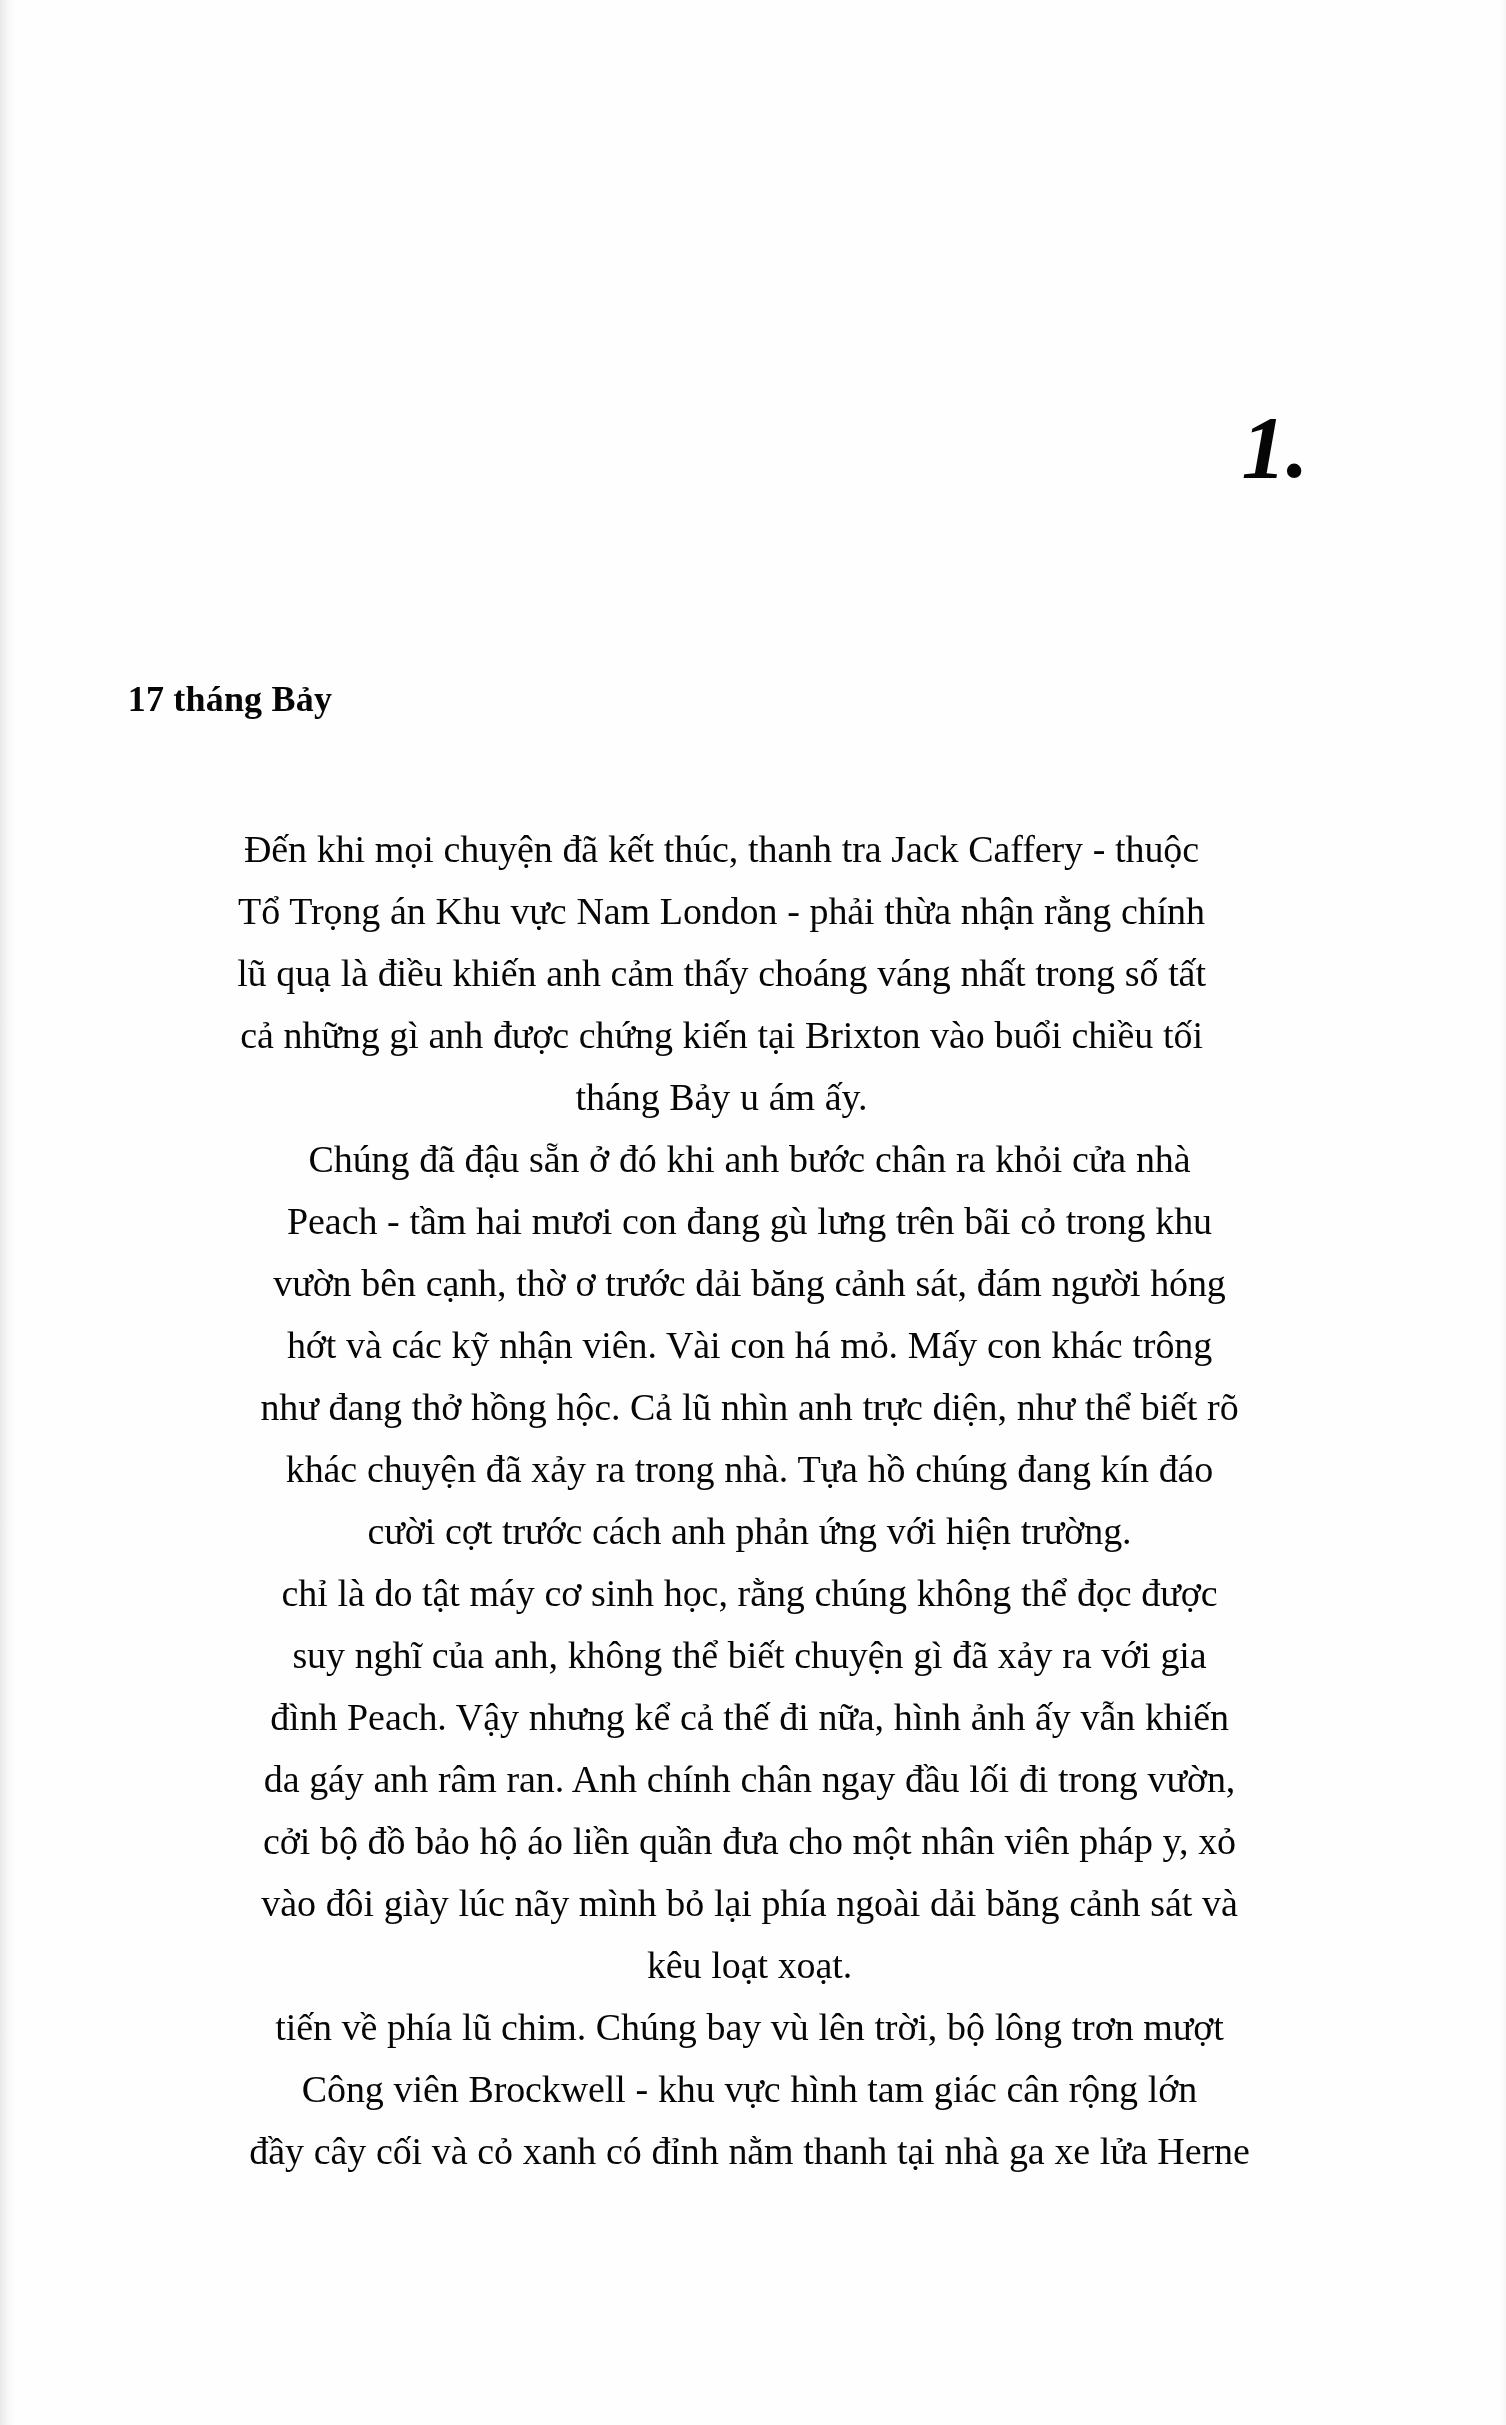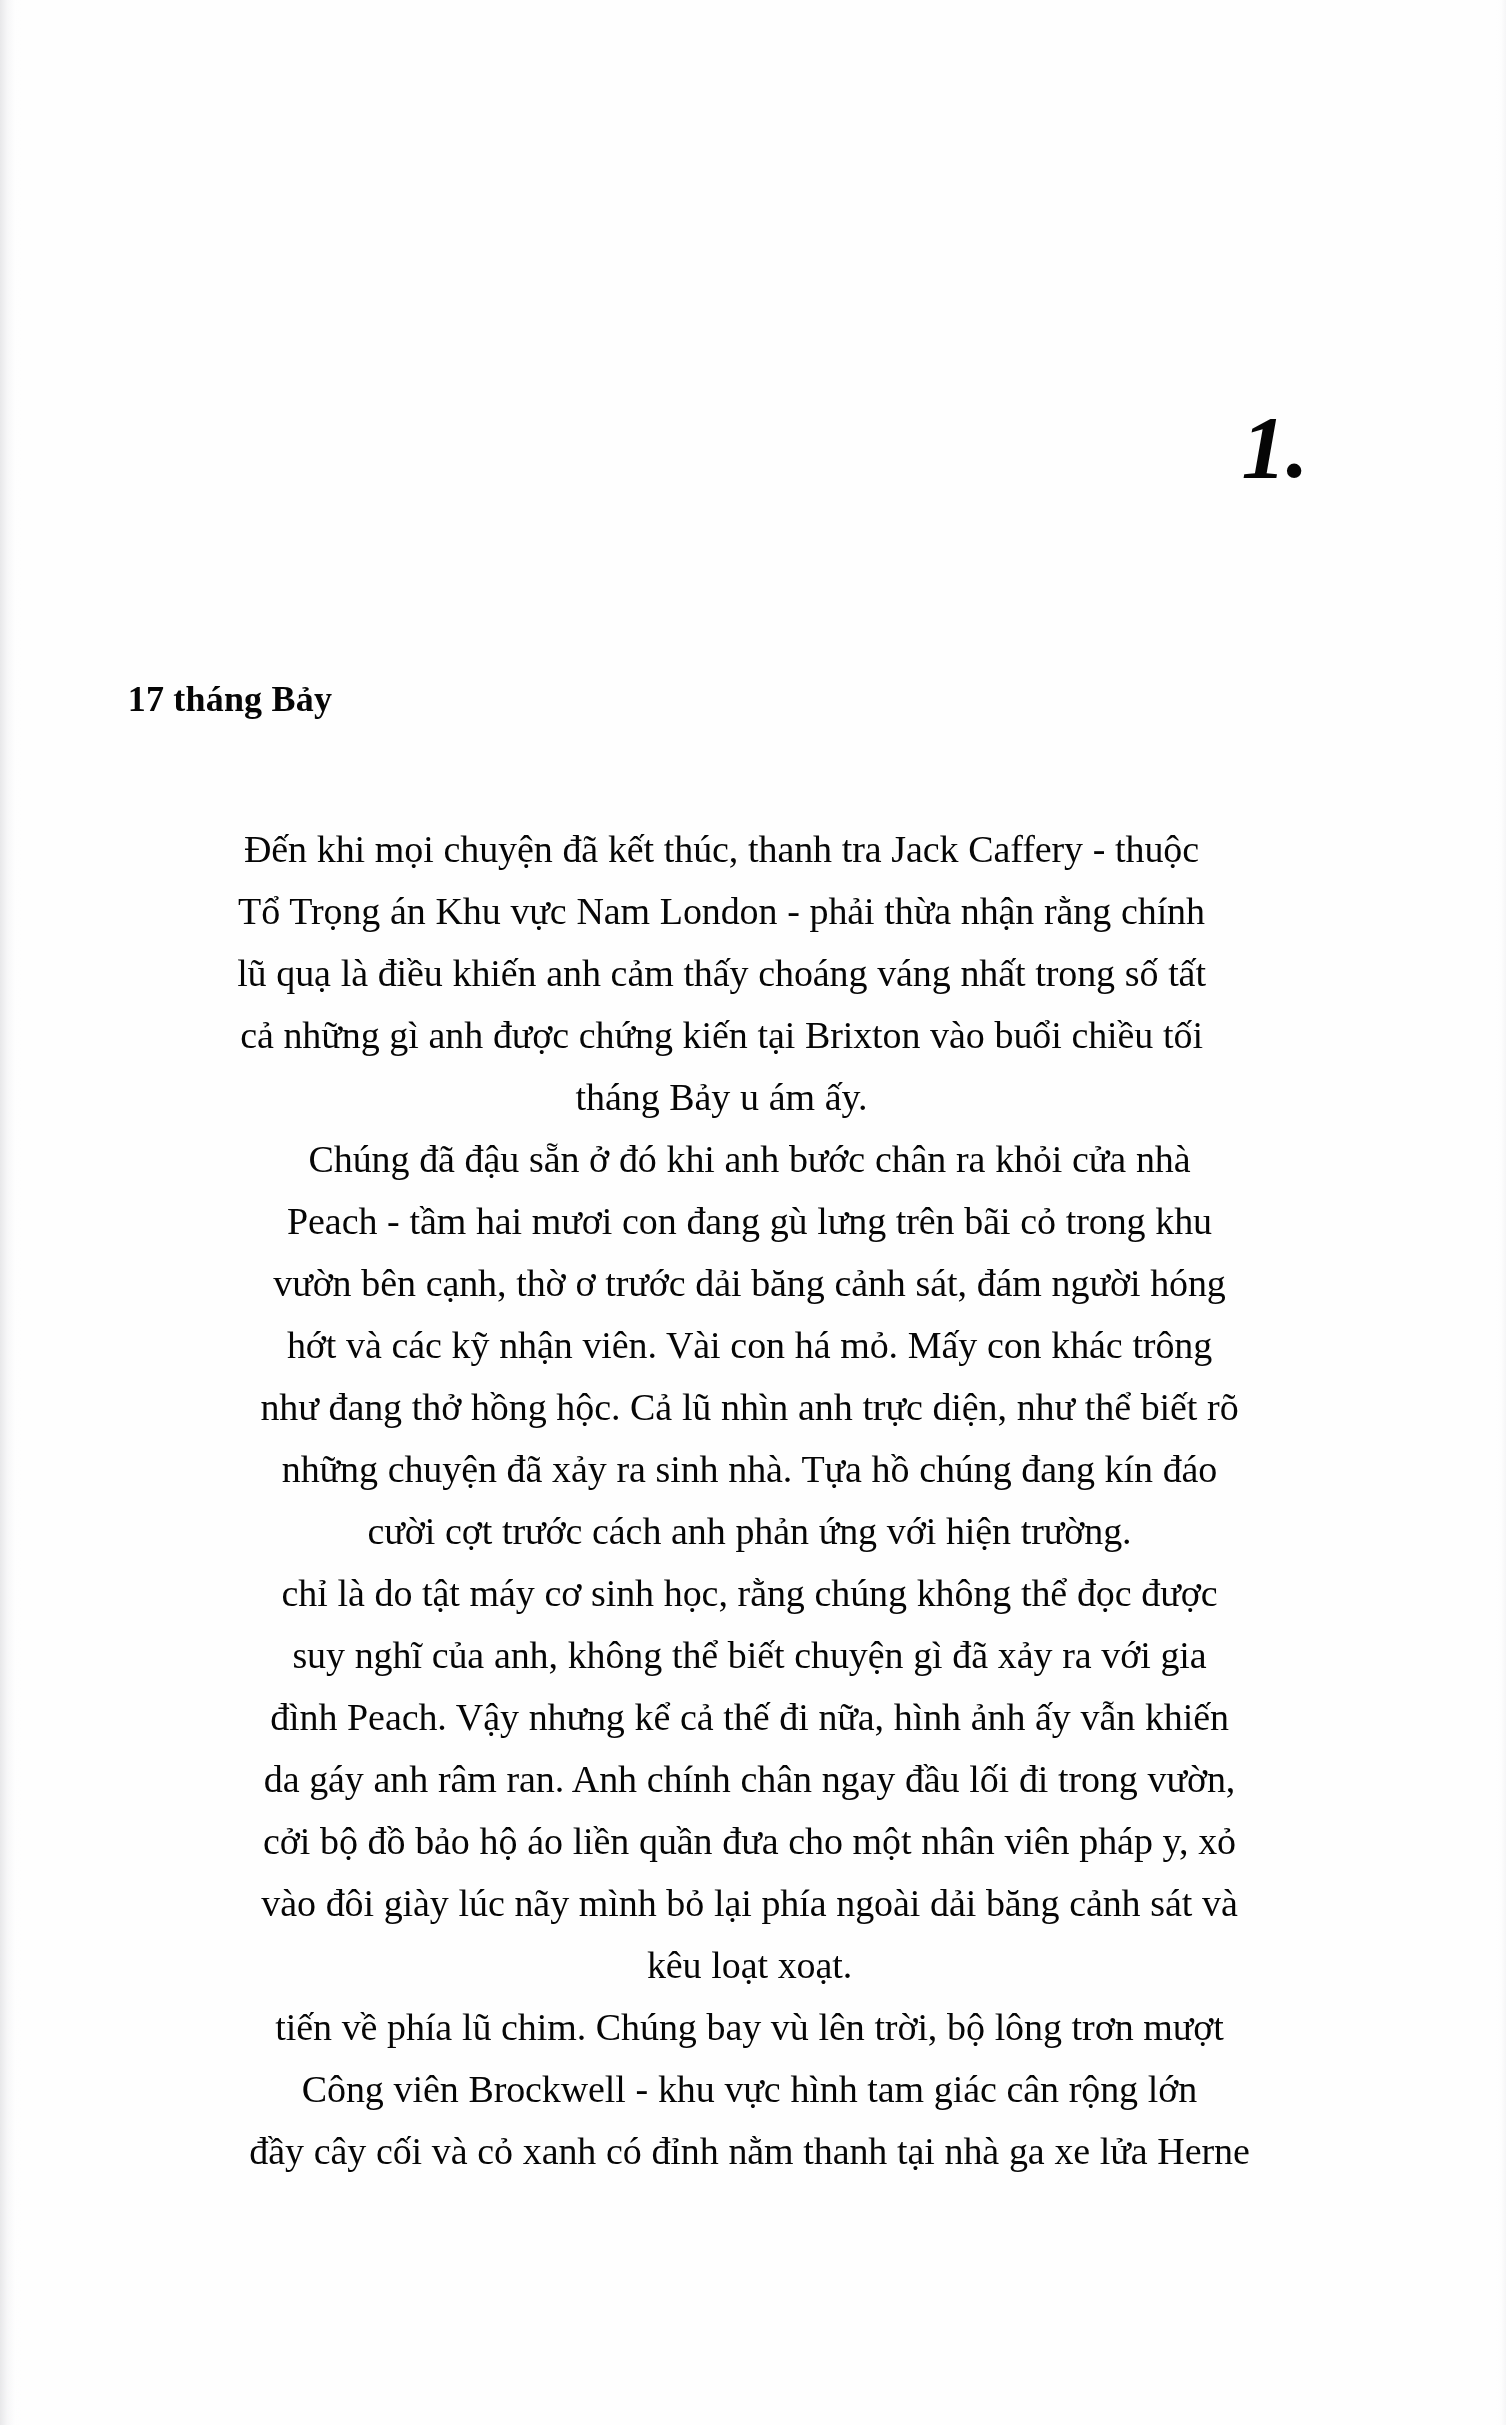--- a/index.html
+++ b/index.html
@@ -125,21 +125,21 @@
           <span class="line">lũ quạ là điều khiến anh cảm thấy choáng váng nhất trong số tất</span>
           <span class="line">cả những gì anh được chứng kiến tại Brixton vào buổi chiều tối</span>
           <span class="line">tháng Bảy u ám ấy.</span>
         </p>
         <p class="indent">
           <span class="line">Chúng đã đậu sẵn ở đó khi anh bước chân ra khỏi cửa nhà</span>
           <span class="line">Peach - tầm hai mươi con đang gù lưng trên bãi cỏ trong khu</span>
           <span class="line">vườn bên cạnh, thờ ơ trước dải băng cảnh sát, đám người hóng</span>
           <span class="line">hớt và các kỹ nhận viên. Vài con há mỏ. Mấy con khác trông</span>
           <span class="line">như đang thở hồng hộc. Cả lũ nhìn anh trực diện, như thể biết rõ</span>
-          <span class="line">những chuyện đã xảy ra sinh nhà. Tựa hồ chúng đang kín đáo</span>
+          <span class="line">khác chuyện đã xảy ra trong nhà. Tựa hồ chúng đang kín đáo</span>
           <span class="line">cười cợt trước cách anh phản ứng với hiện trường.</span>
         </p>
         <p class="indent">
           <span class="line">chỉ là do tật máy cơ sinh học, rằng chúng không thể đọc được</span>
           <span class="line">suy nghĩ của anh, không thể biết chuyện gì đã xảy ra với gia</span>
           <span class="line">đình Peach. Vậy nhưng kể cả thế đi nữa, hình ảnh ấy vẫn khiến</span>
           <span class="line">da gáy anh râm ran. Anh chính chân ngay đầu lối đi trong vườn,</span>
           <span class="line">cởi bộ đồ bảo hộ áo liền quần đưa cho một nhân viên pháp y, xỏ</span>
           <span class="line">vào đôi giày lúc nãy mình bỏ lại phía ngoài dải băng cảnh sát và</span>
           <span class="line">kêu loạt xoạt.</span>

